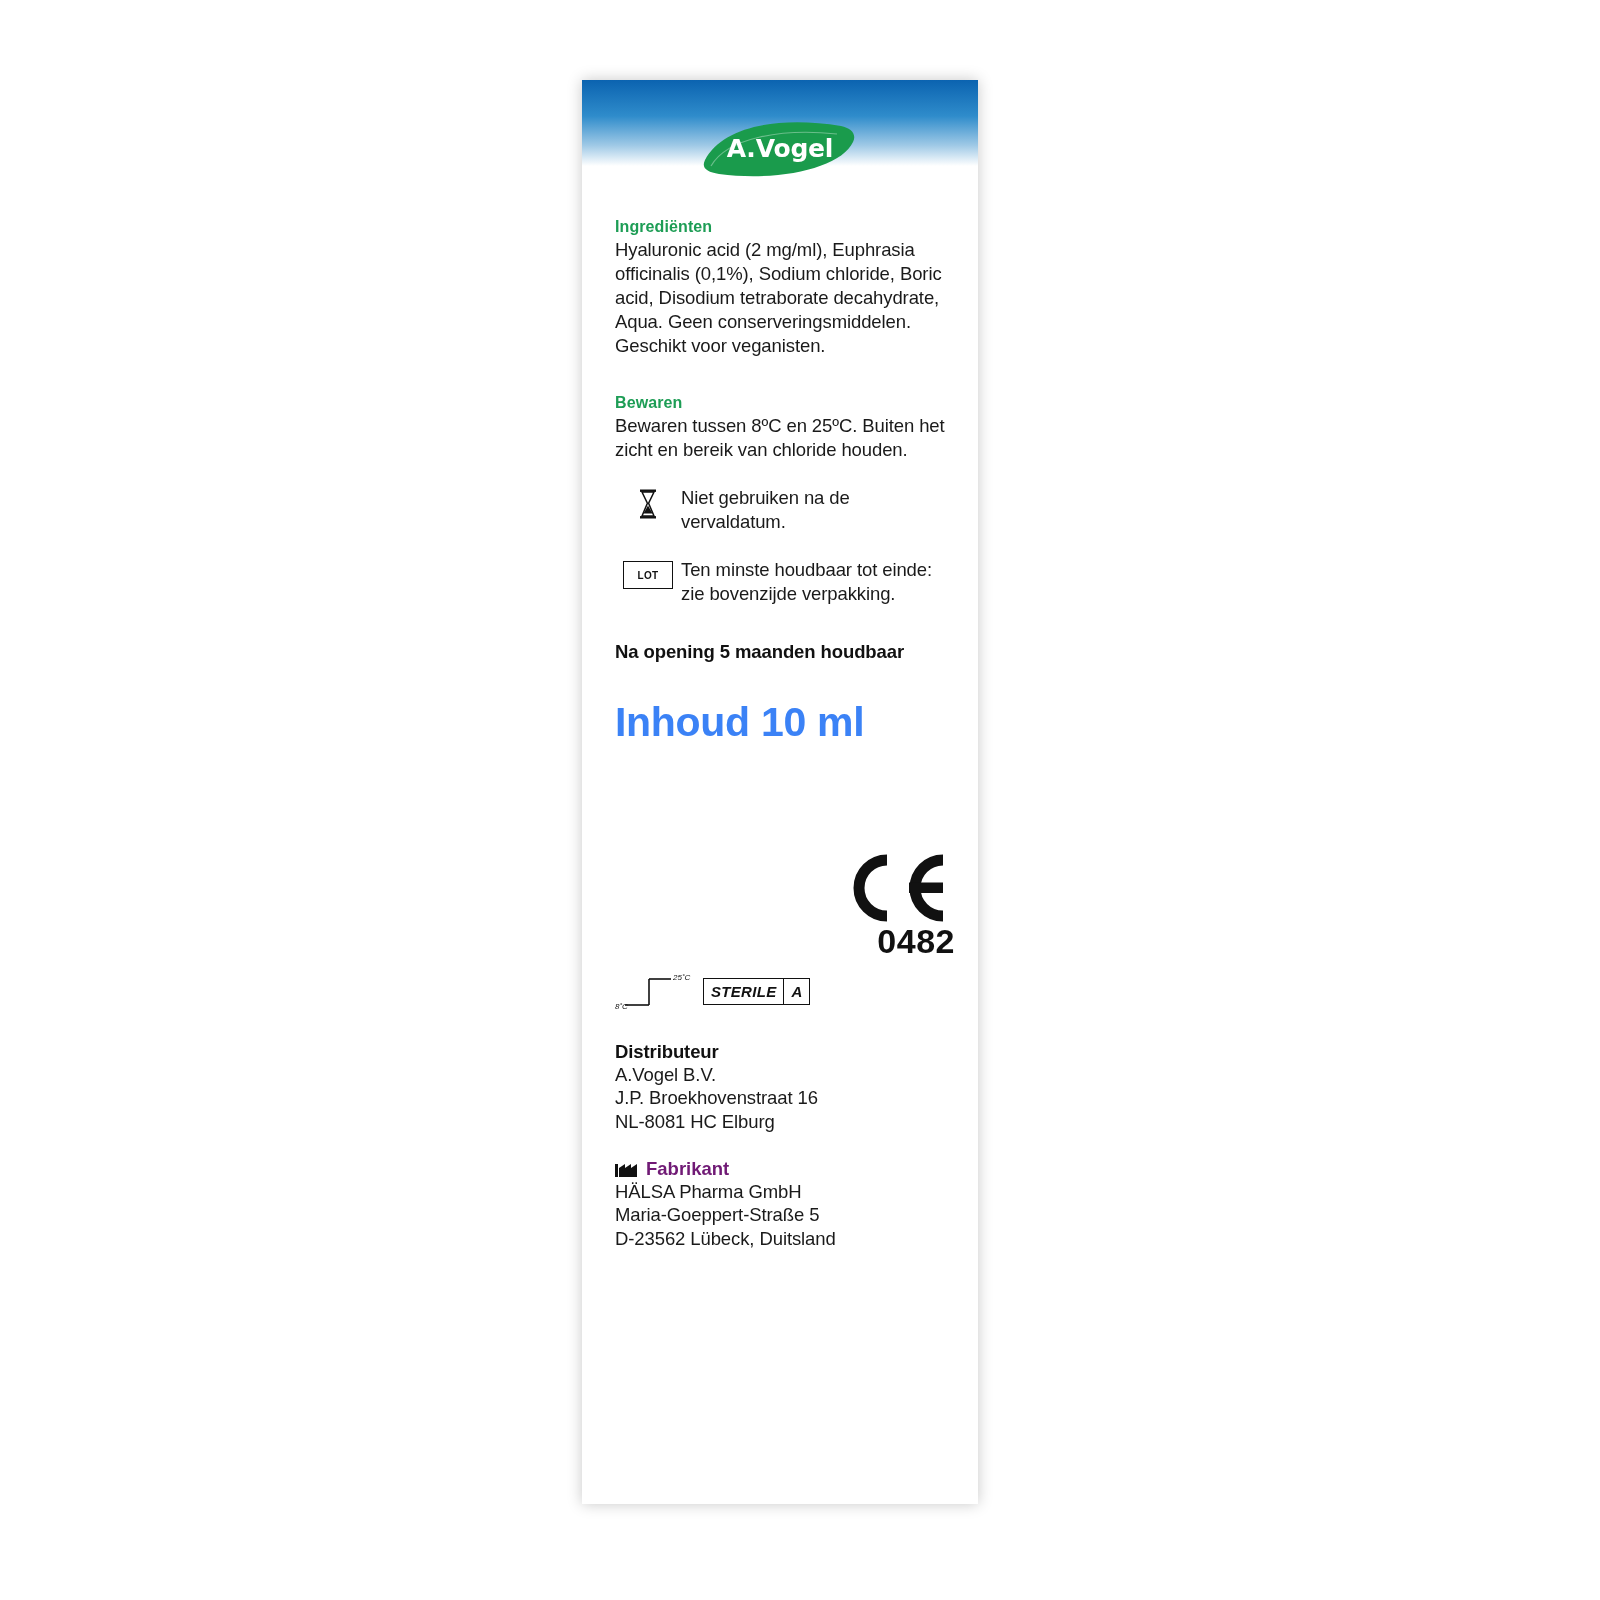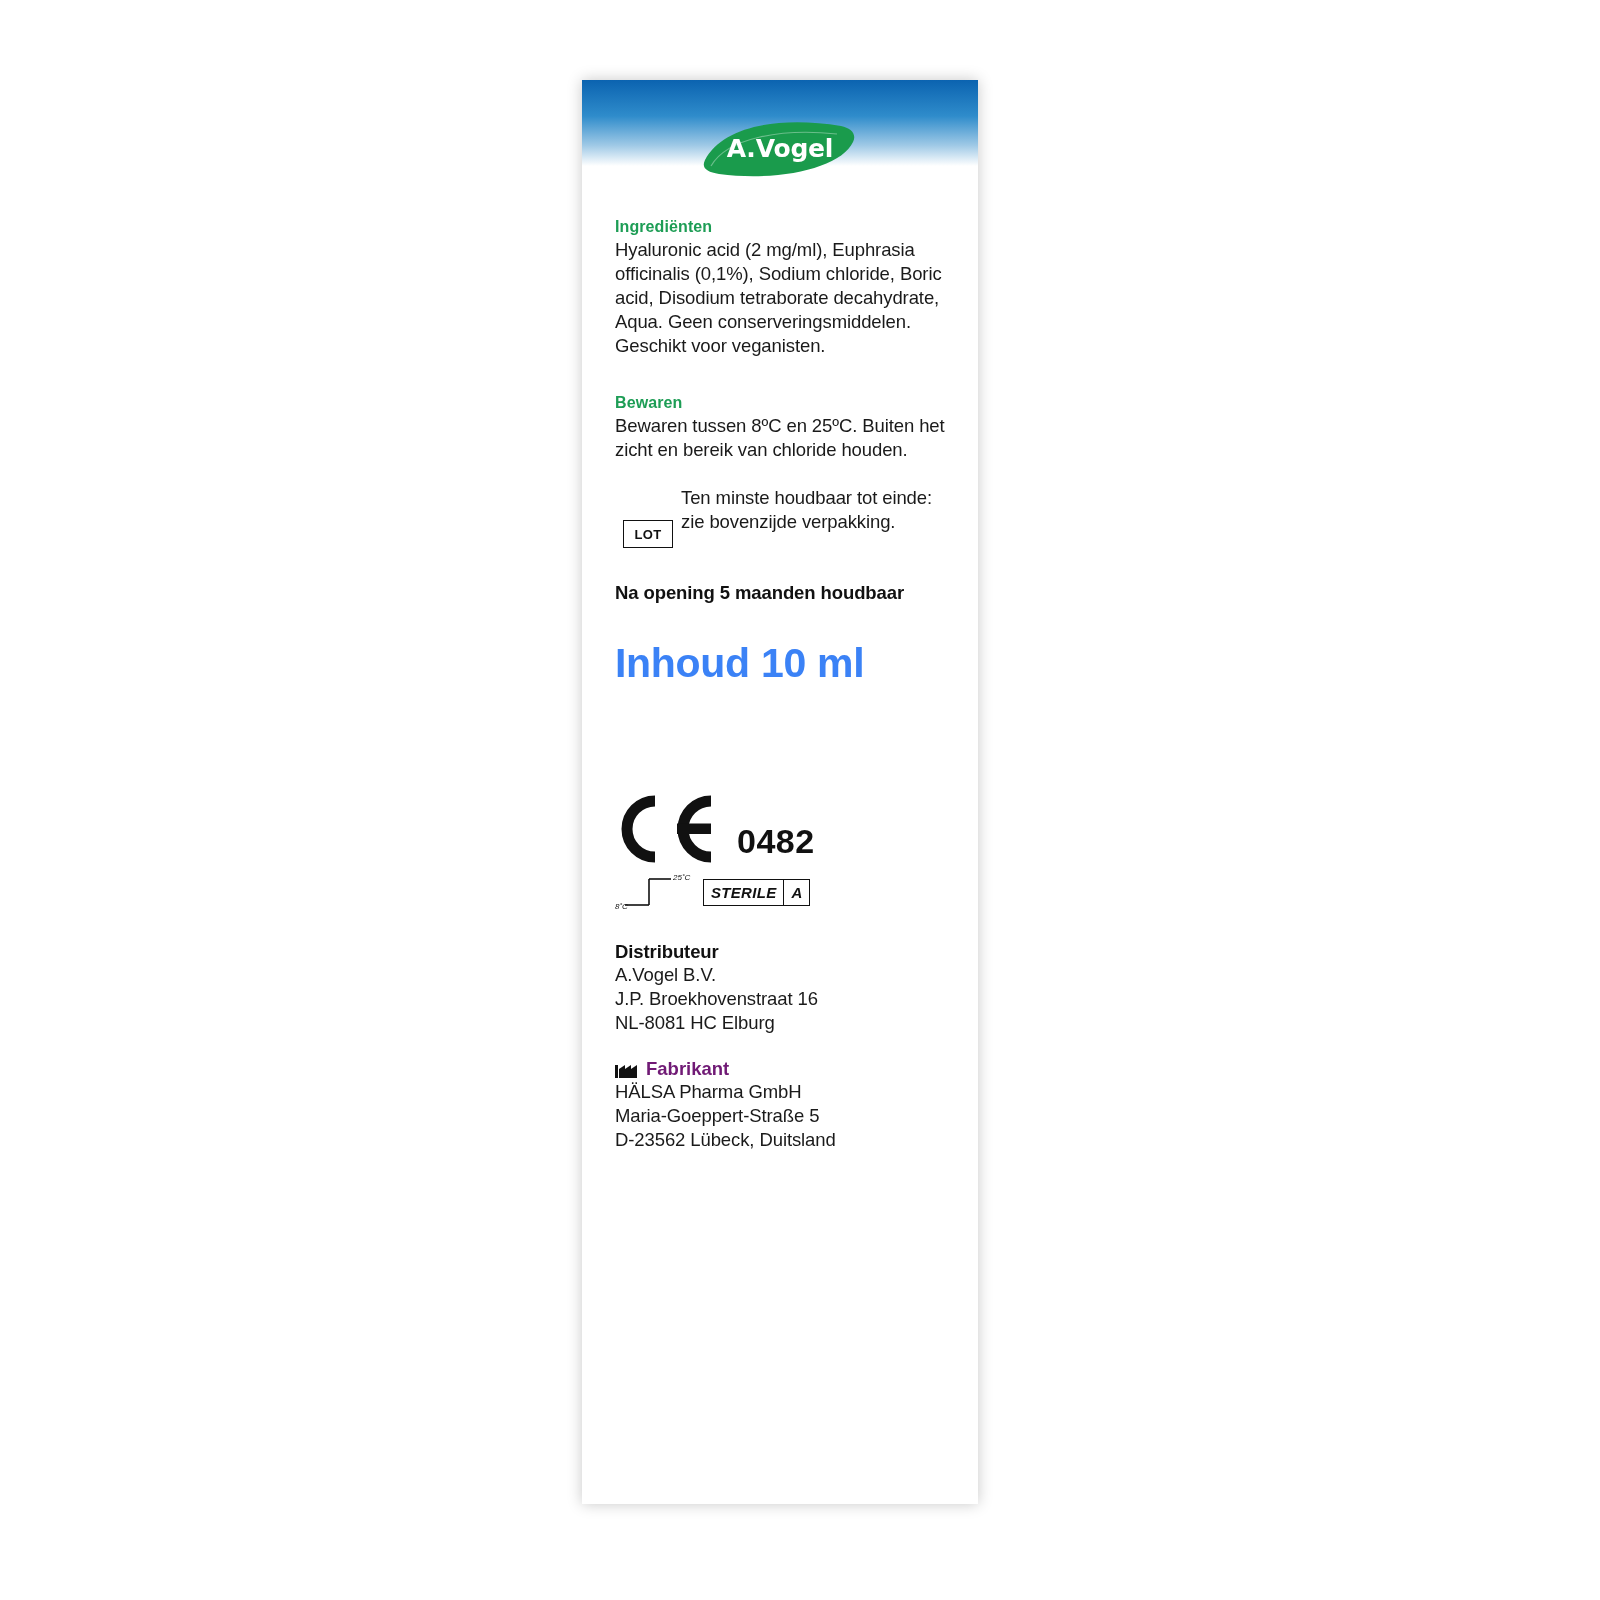--- a/index.html
+++ b/index.html
@@ -103,23 +103,22 @@
     line-height: 1.30;
     color: #1a1a1a;
     letter-spacing: -0.1px;
   }
 
   .hourglass { width: 22px; height: 30px; }
   .lotbox {
     width: 48px; height: 26px;
     border: 1.6px solid #111;
     display: flex; align-items: center; justify-content: center;
-    font-size: 13px; font-weight: bold; letter-spacing: 0.4px;
+    font-size: 10px; font-weight: bold; letter-spacing: 0.4px;
     color:#111;
-    margin-top:31px;
   }
 
   .after-open {
     margin-top: 34px;
     font-size: 18.5px;
     font-weight: bold;
     color: #111;
     letter-spacing: -0.1px;
   }
 
@@ -129,20 +128,21 @@
     font-weight: bold;
     color: #3b82f6;
     letter-spacing: -0.3px;
   }
 
   
   .ce-block {
     margin-top: 108px;
     display: flex;
     align-items: flex-end;
+    flex-direction: column;
   }
   .ce-mark { width: 108px; height: 68px; }
   .ce-number {
     font-size: 34px;
     font-weight: bold;
     color: #111;
     margin-left: 14px;
     margin-bottom: 2px;
     letter-spacing: 0.5px;
   }
@@ -223,20 +223,31 @@
       <p class="body-text">Hyaluronic acid (2 mg/ml), Euphrasia officinalis (0,1%), Sodium chloride, Boric acid, Disodium tetraborate decahydrate, Aqua. Geen conserveringsmiddelen. Geschikt voor veganisten.</p>
     </div>
 
     <div class="block-gap"></div>
 
     <div>
       <p class="sec-head">Bewaren</p>
       <p class="body-text">Bewaren tussen 8ºC en 25ºC. Buiten het zicht en bereik van chloride houden.</p>
     </div>
 
+    <div class="icon-row">
+      <div class="icon-cell">
+        <svg class="hourglass" viewBox="0 0 22 30">
+          <rect x="3" y="0.5" width="16" height="2.4" fill="#111"></rect>
+          <rect x="3" y="27.1" width="16" height="2.4" fill="#111"></rect>
+          <path d="M5 3 L17 3 L11.6 14.2 L17 27 L5 27 L10.4 14.2 Z" fill="none" stroke="#111" stroke-width="1.5"></path>
+          <path d="M6.4 24.6 L15.6 24.6 L11 16.6 Z" fill="#111"></path>
+        </svg>
+      </div>
+      <div class="icon-text">Niet gebruiken na de vervaldatum.</div>
+    </div>
 
     <div class="icon-row">
       <div class="icon-cell">
         <div class="lotbox">LOT</div>
       </div>
       <div class="icon-text">Ten minste houdbaar tot einde: zie bovenzijde verpakking.</div>
     </div>
 
     <div class="after-open">Na opening 5 maanden houdbaar</div>
 

